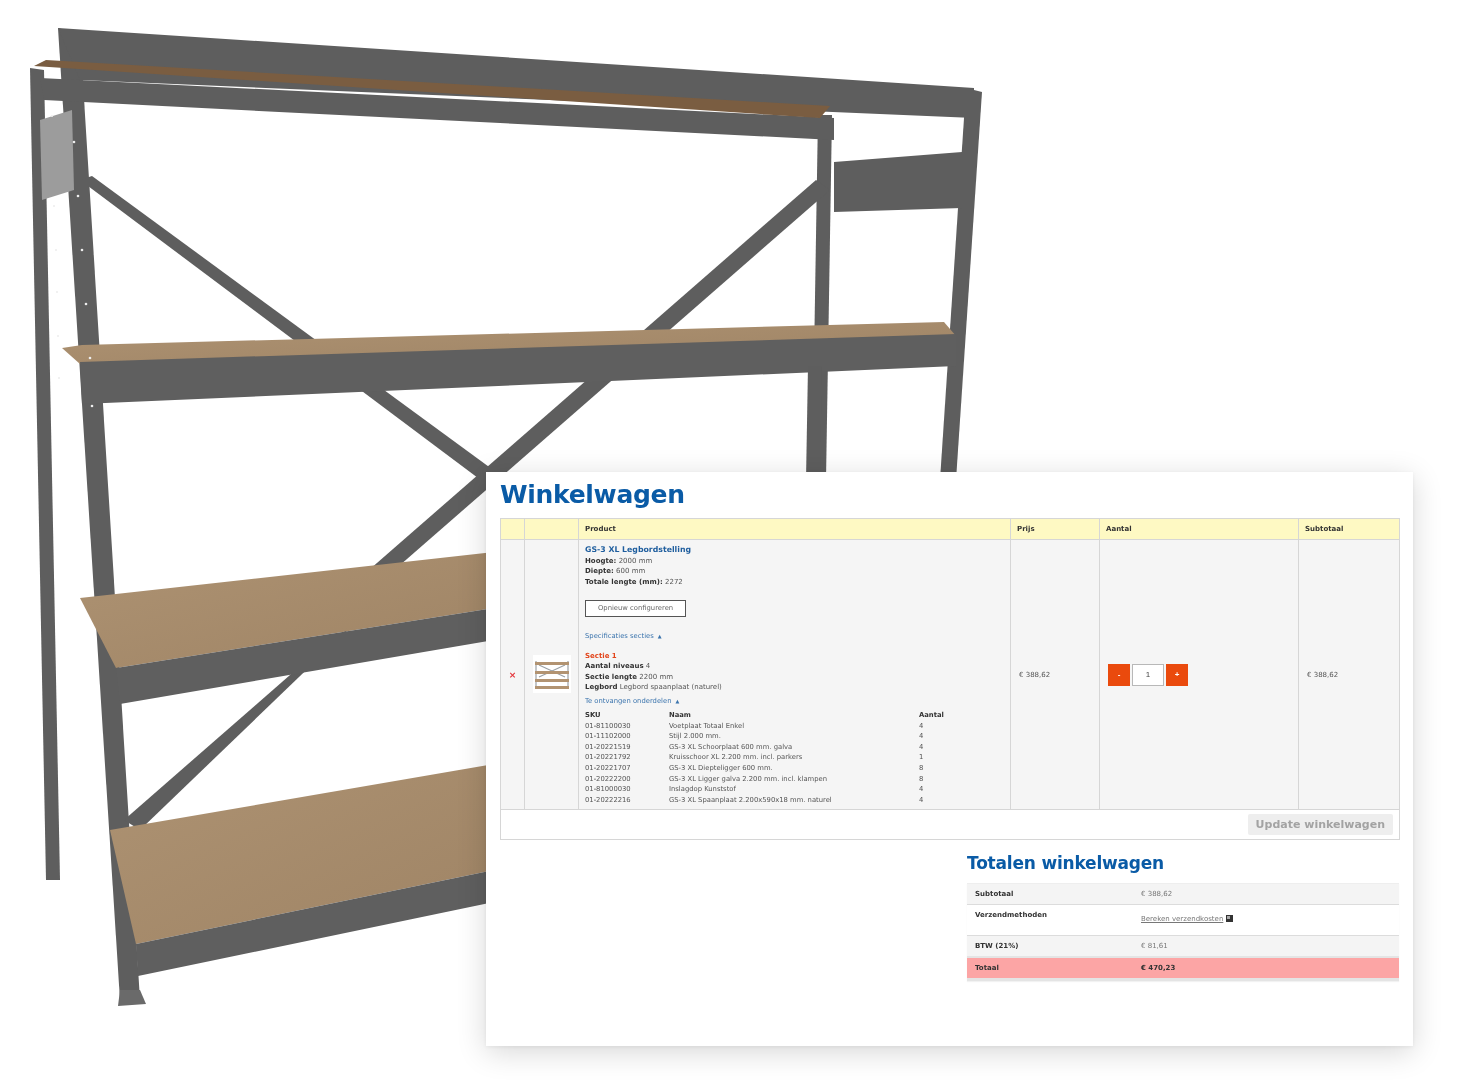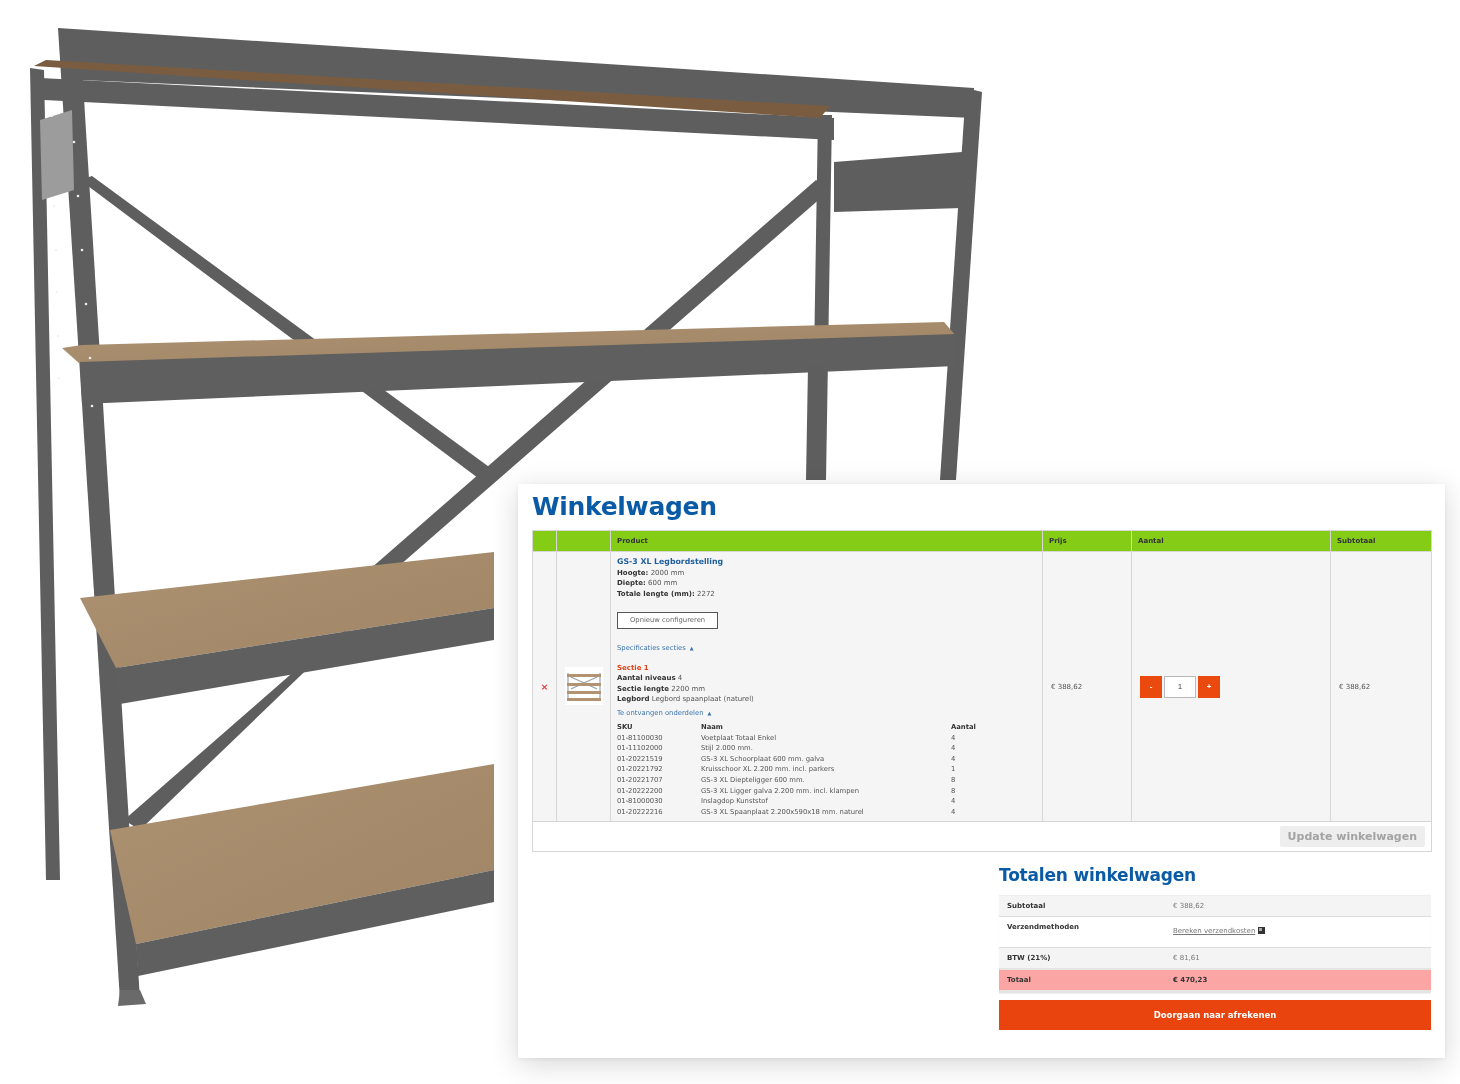--- a/index.html
+++ b/index.html
@@ -5,39 +5,38 @@
   html, body { margin: 0; padding: 0; }
   body {
     width: 1460px; height: 1084px; position: relative; overflow: hidden;
     background: #ffffff;
     font-family: "DejaVu Sans", "Liberation Sans", sans-serif;
     color: #444;
   }
   .shelf-art { position: absolute; left: 0; top: 0; width: 1460px; height: 1084px; }
 
   .cart-panel {
-    position: absolute; left: 518px; top: 472px; width: 927px; height: 574px;
+    position: absolute; left: 486px; top: 472px; width: 927px; height: 574px;
     background: #fff;
     box-shadow: 0 6px 28px rgba(0,0,0,0.16), 0 1px 4px rgba(0,0,0,0.06);
-    margin-top: 12px;
   }
   .cart-title {
     position: absolute; left: 14px; top: 8px; margin: 0;
     font-family: "DejaVu Sans", sans-serif; font-weight: bold;
     font-size: 25px; letter-spacing: -0.3px; color: #0a5ba6;
   }
   table.cart-table {
     position: absolute; left: 14px; top: 46px; width: 899px;
     border-collapse: collapse; table-layout: fixed;
     font-size: 7px; color: #555;
   }
   .cart-table th, .cart-table td { border: 1.5px solid #d6d6d6; }
   .cart-table th {
     height: 20px; padding: 0 6px; text-align: left; font-weight: bold;
-    color: #333; background: #84cc16; font-size: 7px;
+    color: #333; background: #fef9c3; font-size: 7px;
   }
   .cart-table tbody tr.item-row td { background: #f5f5f5; vertical-align: middle; }
   .remove-cell { text-align: center; color: #e4343a; font-weight: bold; font-size: 9px; }
   .thumb-cell { text-align: center; }
   .thumb {
     display: inline-block; width: 38px; height: 38px; background: #fff;
   }
   .product-cell { padding: 5px 6px 4px 6px; vertical-align: top !important; line-height: 10.5px; }
   .product-name { color: #1f5e9e; font-weight: bold; font-size: 7.8px; }
   .meta b { color: #333; }
@@ -316,14 +315,13 @@
       <td class="label">BTW (21%)</td>
       <td class="value">€ 81,61</td>
     </tr>
     <tr>
       <td class="label">Totaal</td>
       <td class="value">€ 470,23</td>
     </tr>
   </tbody>
     </table>
 
-  <button class="checkout-btn">Doorgaan naar afrekenen</button>
 </div>
 
 </body></html>

